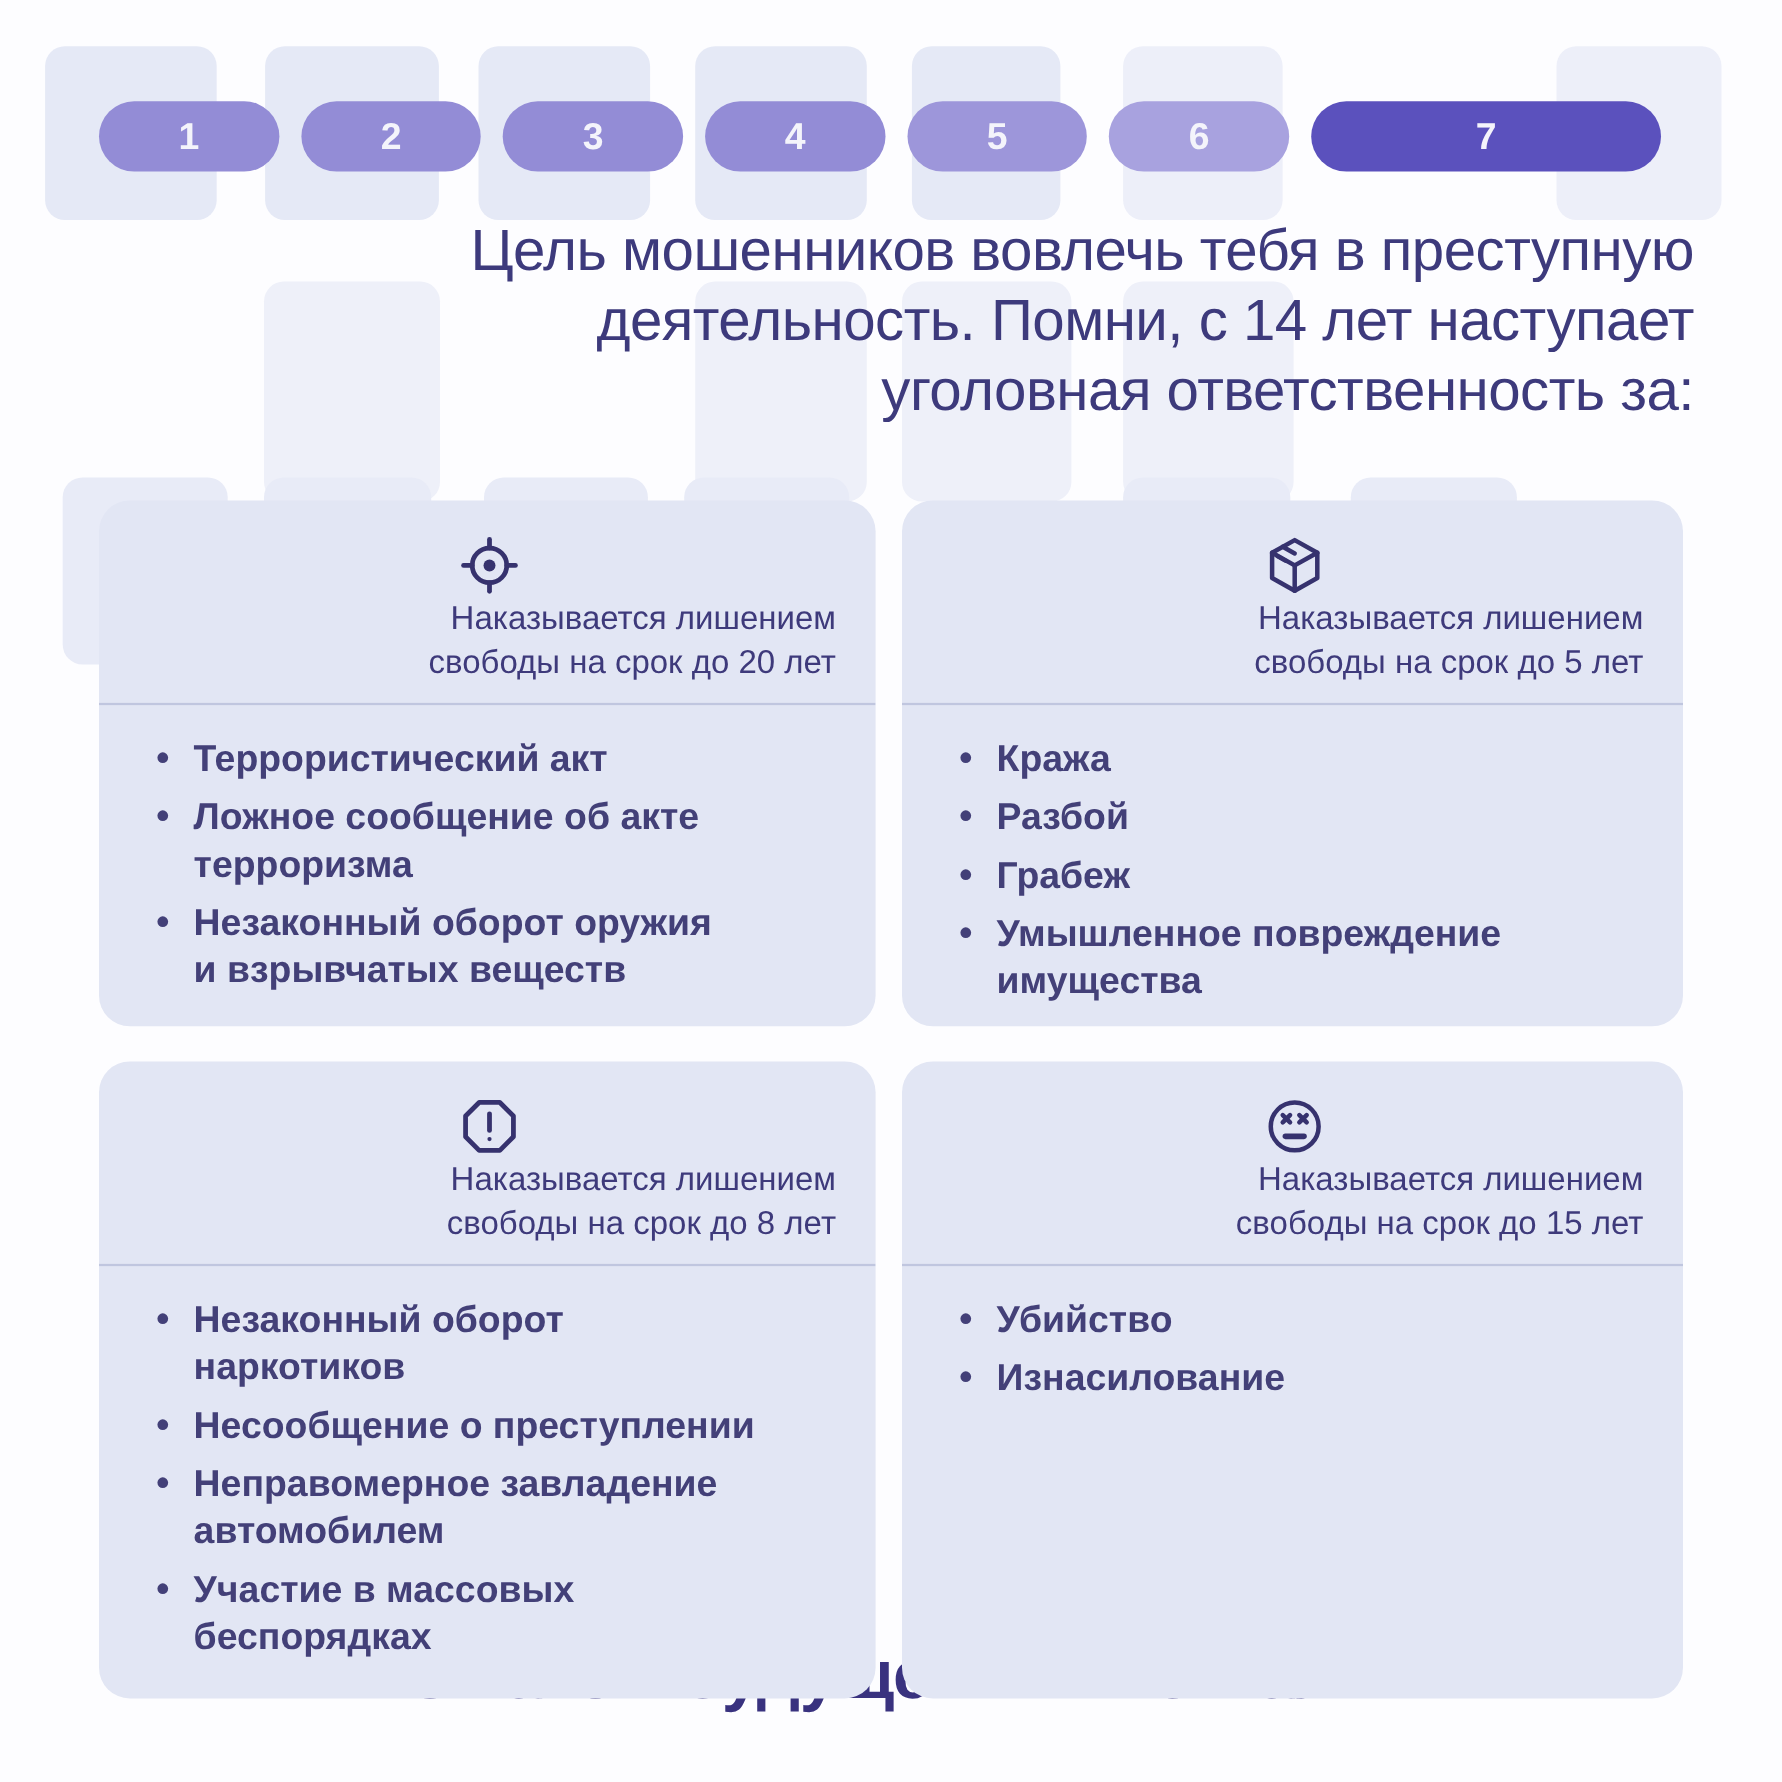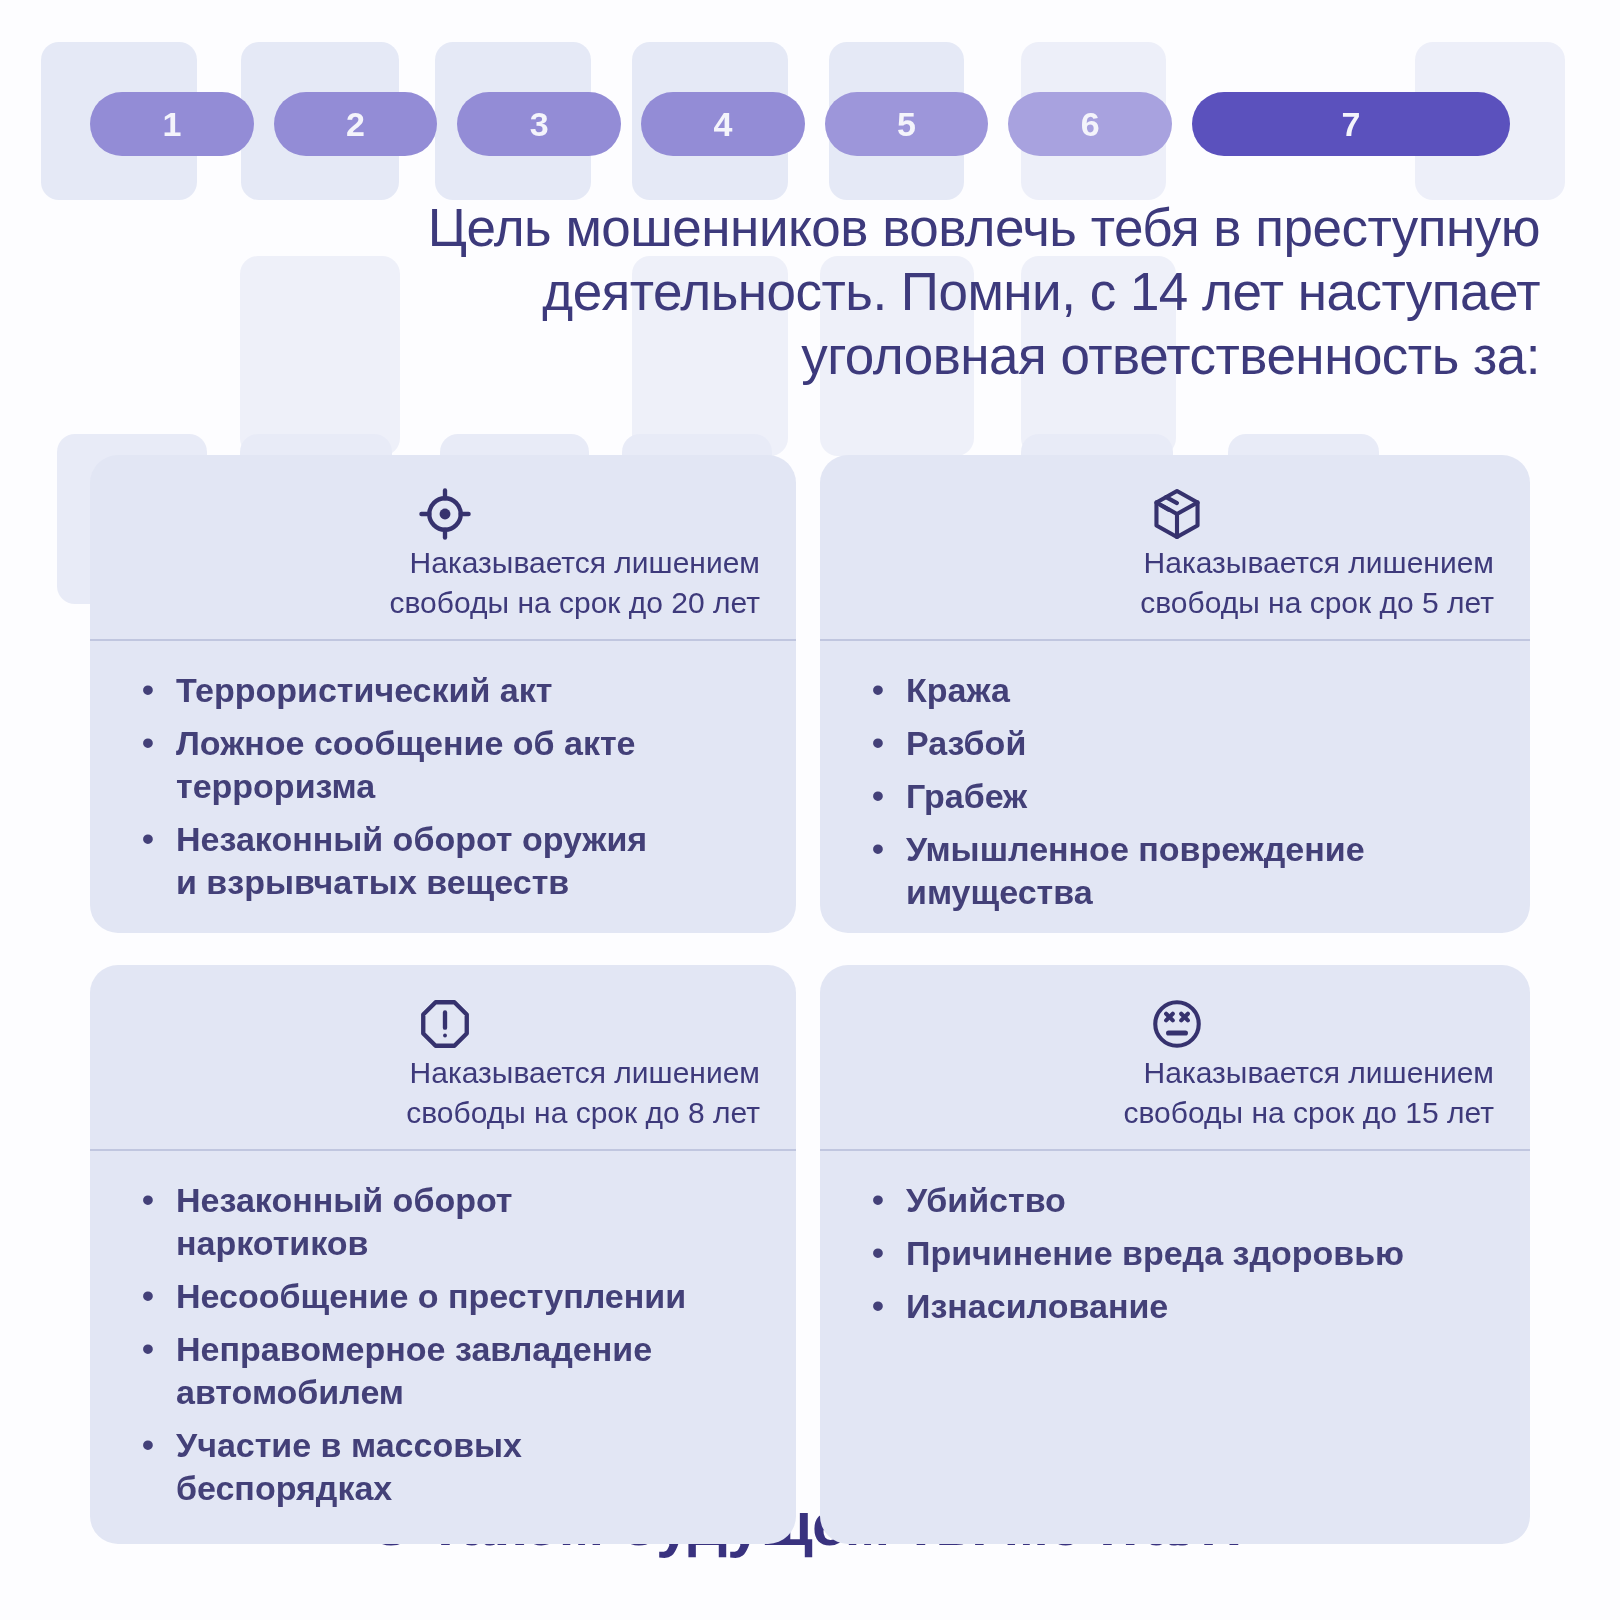--- a/index.html
+++ b/index.html
@@ -175,20 +175,19 @@
           <line x1="33" y1="15.5" x2="27.5" y2="21"></line>
           <line x1="17" y1="31.5" x2="31" y2="31.5" stroke-width="4.2"></line>
         </svg>
       </span>
       <div class="penalty">Наказывается лишением
 свободы на срок до 15 лет</div>
     </div>
     <div class="divider"></div>
     <ul>
       <li>Убийство</li>
-      <li>Причинение вреда здоровью</li>
       <li>Изнасилование</li>
     </ul>
   </section>
 
 </div>
 
 <p class="footer-q">О таком будущем ты мечтал?</p>
 
 </body></html>

